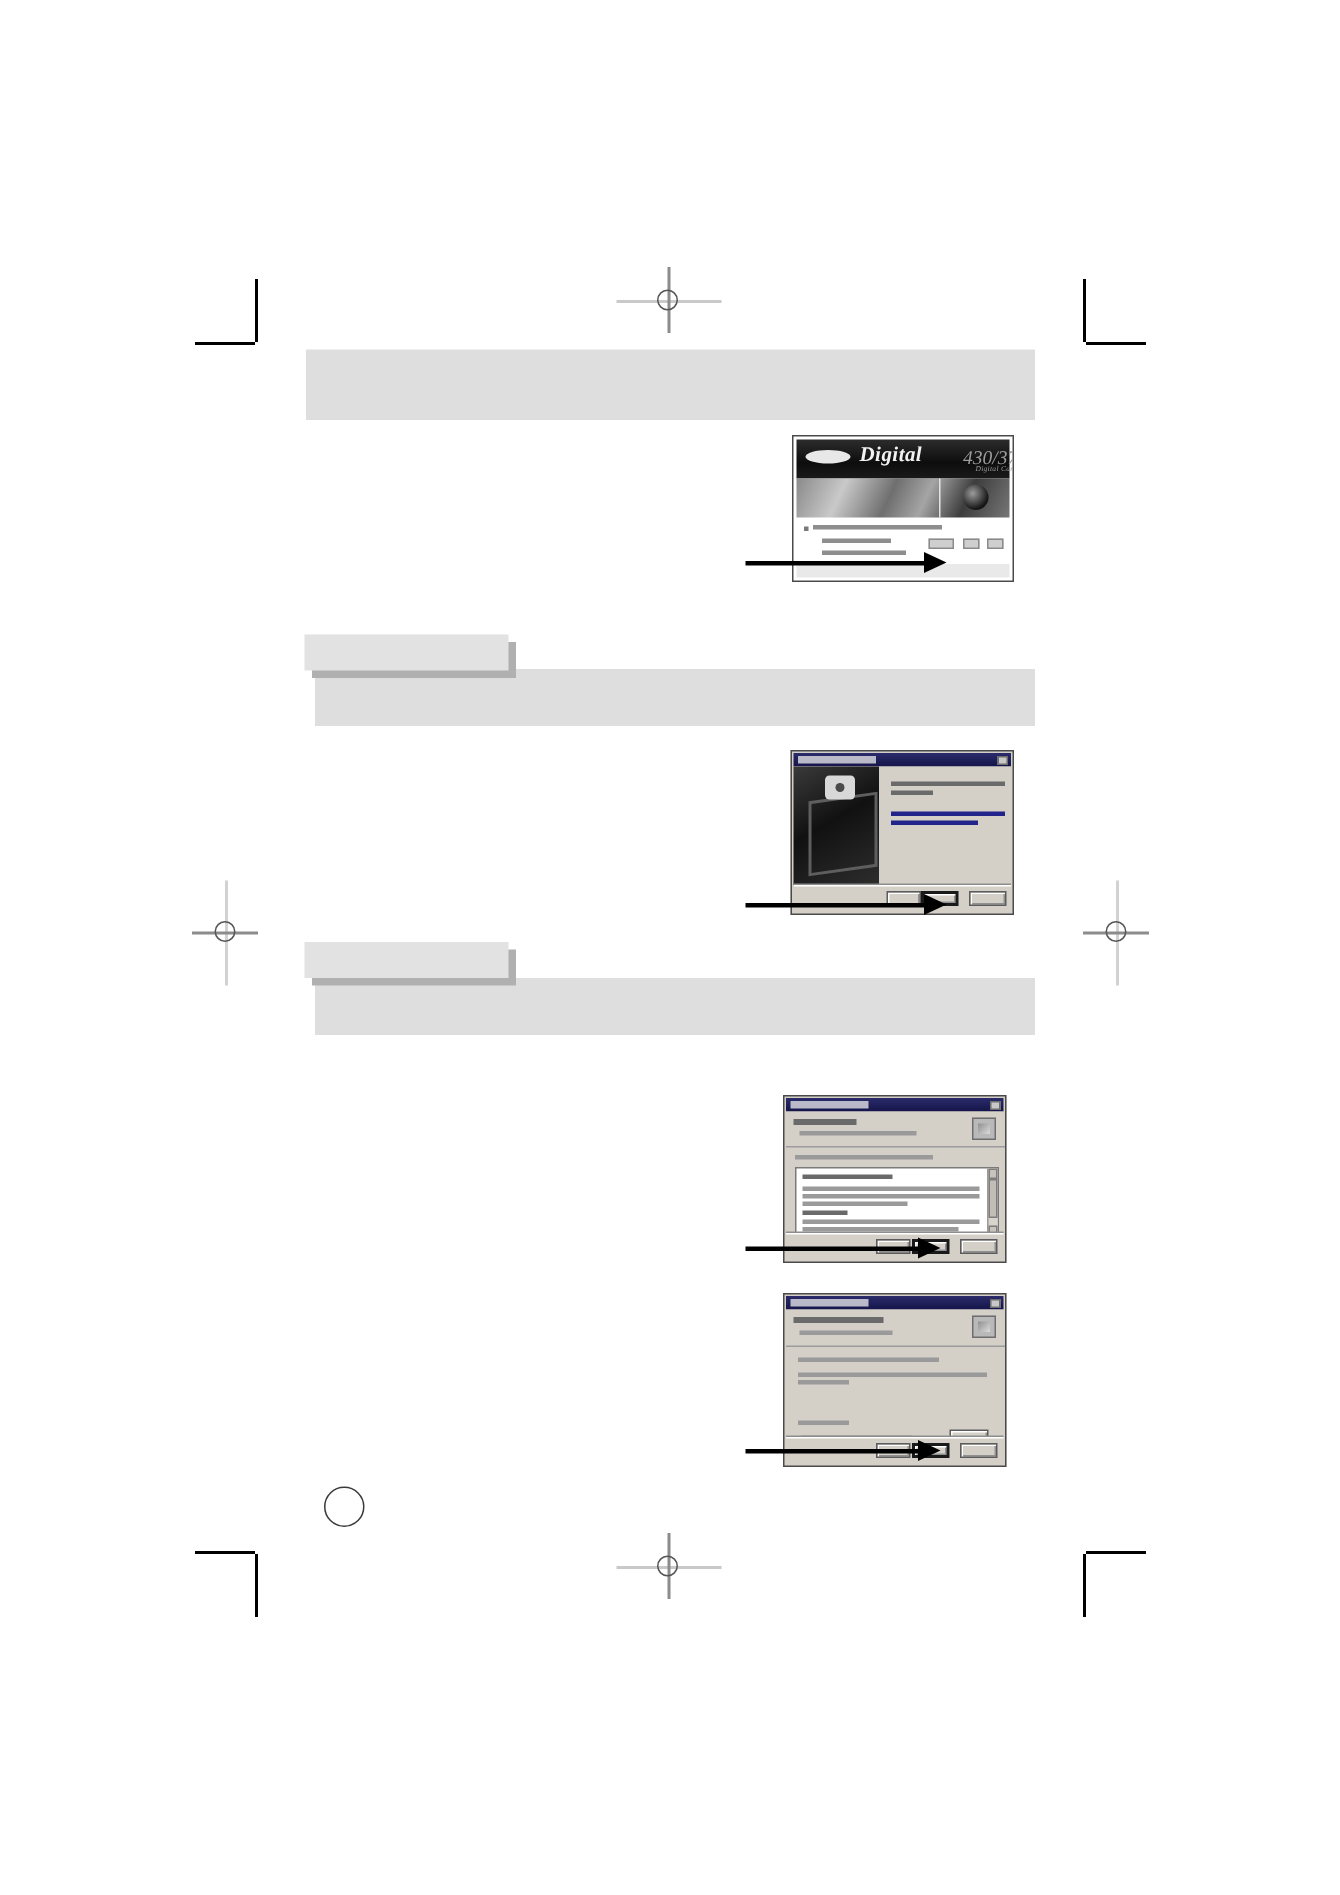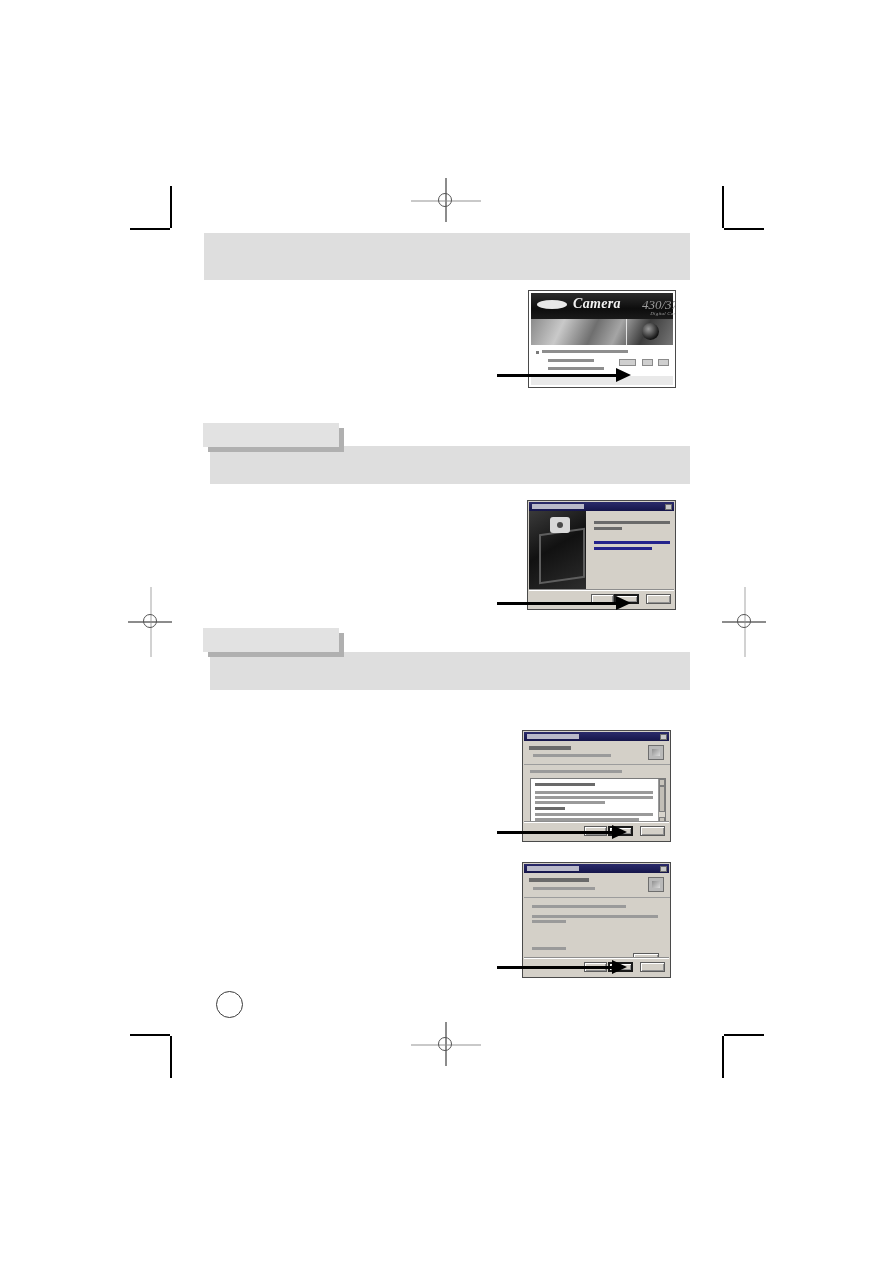--- a/index.html
+++ b/index.html
@@ -160,21 +160,21 @@
     <div class="lh"></div>
       <div class="lv"></div>
       <div class="circ"></div>
   </div>
 
   <div class="band" style="left:204px;top:233px;width:486px;height:47px;"></div>
 
   <div class="shot splash" style="left:528px;top:290px;width:148px;height:98px;">
     <div class="logobar"></div>
     <div class="samsung"></div>
-    <div class="digimax">Camera</div>
+    <div class="digimax">Digital</div>
     <div class="model">
       <span>430/370</span>
       <small>Digital Camera</small>
     </div>
     <div class="photo">
       <div class="sep"></div>
         <div class="lens"></div>
     </div>
     <div class="body">
       <div class="bullet" style="left:5px;top:5px;"></div>

